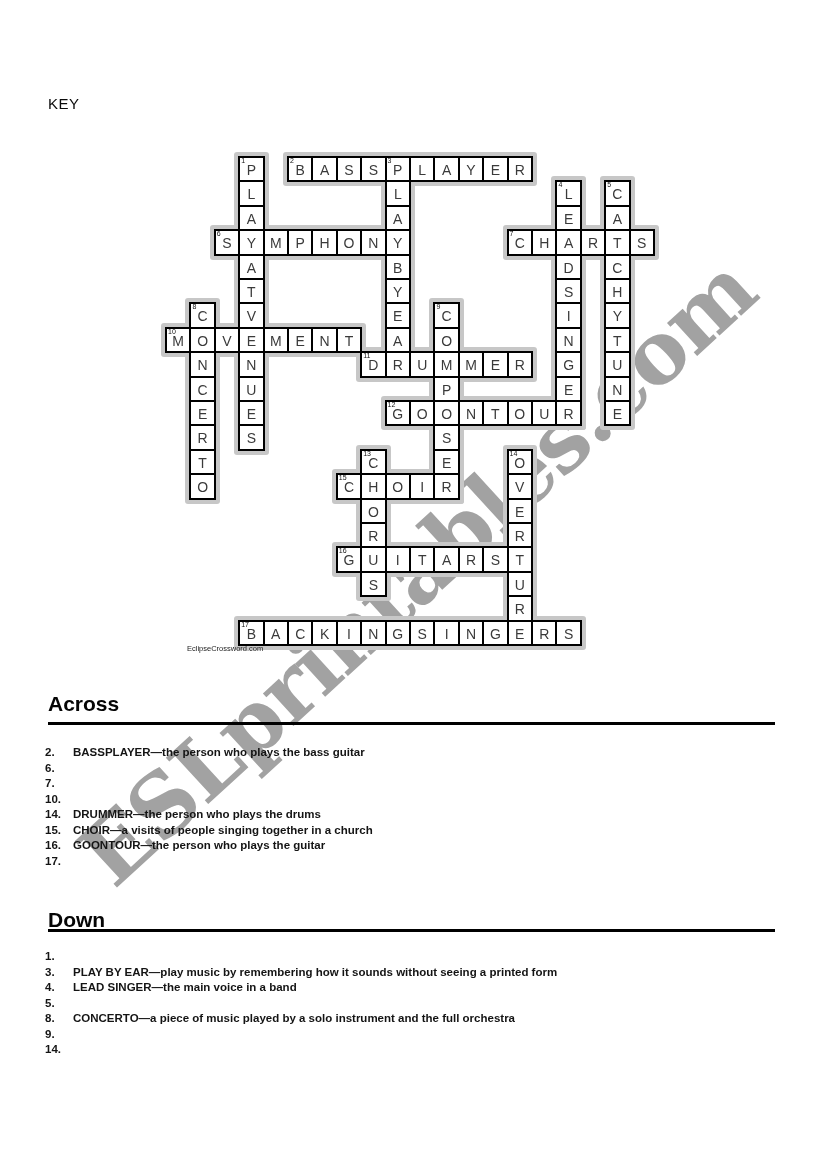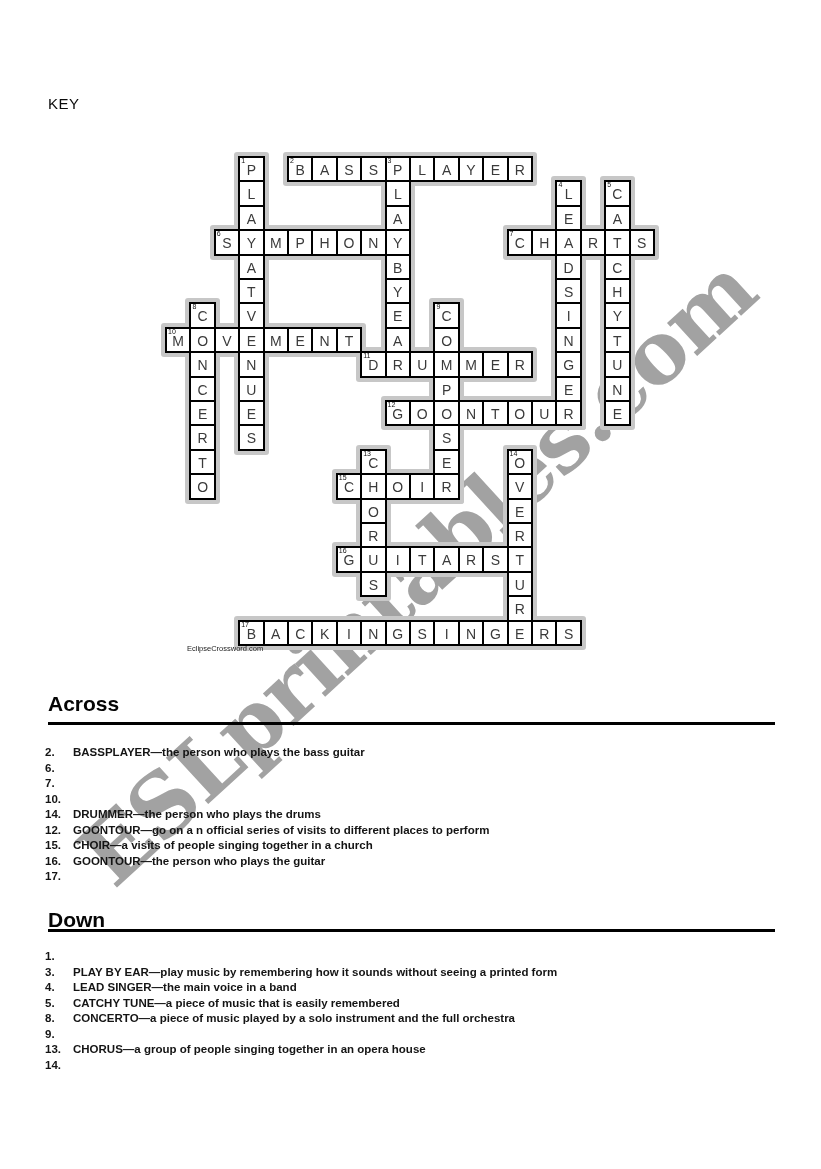--- a/index.html
+++ b/index.html
@@ -544,24 +544,20 @@
       <span class="clue-number">7.</span>
     </div>
     <div class="clue-row">
       <span class="clue-number">10.</span>
     </div>
     <div class="clue-row">
       <span class="clue-number">14.</span>
       <span><span class="clue-word">DRUMMER</span><span class="clue-definition">—the person who plays the drums</span></span>
     </div>
     <div class="clue-row">
-      <span class="clue-number">12.</span>
-      <span><span class="clue-word">GOONTOUR</span><span class="clue-definition">—go on a n official series of visits to different places to perform</span></span>
-    </div>
-    <div class="clue-row">
       <span class="clue-number">15.</span>
       <span><span class="clue-word">CHOIR</span><span class="clue-definition">—a visits of people singing together in a church</span></span>
     </div>
     <div class="clue-row">
       <span class="clue-number">16.</span>
       <span><span class="clue-word">GOONTOUR</span><span class="clue-definition">—the person who plays the guitar</span></span>
     </div>
     <div class="clue-row">
       <span class="clue-number">17.</span>
     </div>
@@ -576,29 +572,24 @@
     <div class="clue-row">
       <span class="clue-number">3.</span>
       <span><span class="clue-word">PLAY BY EAR</span><span class="clue-definition">—play music by remembering how it sounds without seeing a printed form</span></span>
     </div>
     <div class="clue-row">
       <span class="clue-number">4.</span>
       <span><span class="clue-word">LEAD SINGER</span><span class="clue-definition">—the main voice in a band</span></span>
     </div>
     <div class="clue-row">
       <span class="clue-number">5.</span>
-      <span><span class="clue-word">CATCHY TUNE</span><span class="clue-definition">—a piece of music that is easily remembered</span></span>
     </div>
     <div class="clue-row">
       <span class="clue-number">8.</span>
       <span><span class="clue-word">CONCERTO</span><span class="clue-definition">—a piece of music played by a solo instrument and the full orchestra</span></span>
     </div>
     <div class="clue-row">
       <span class="clue-number">9.</span>
     </div>
     <div class="clue-row">
-      <span class="clue-number">13.</span>
-      <span><span class="clue-word">CHORUS</span><span class="clue-definition">—a group of people singing together in an opera house</span></span>
-    </div>
-    <div class="clue-row">
       <span class="clue-number">14.</span>
     </div>
   </div>
 
 </body></html>

